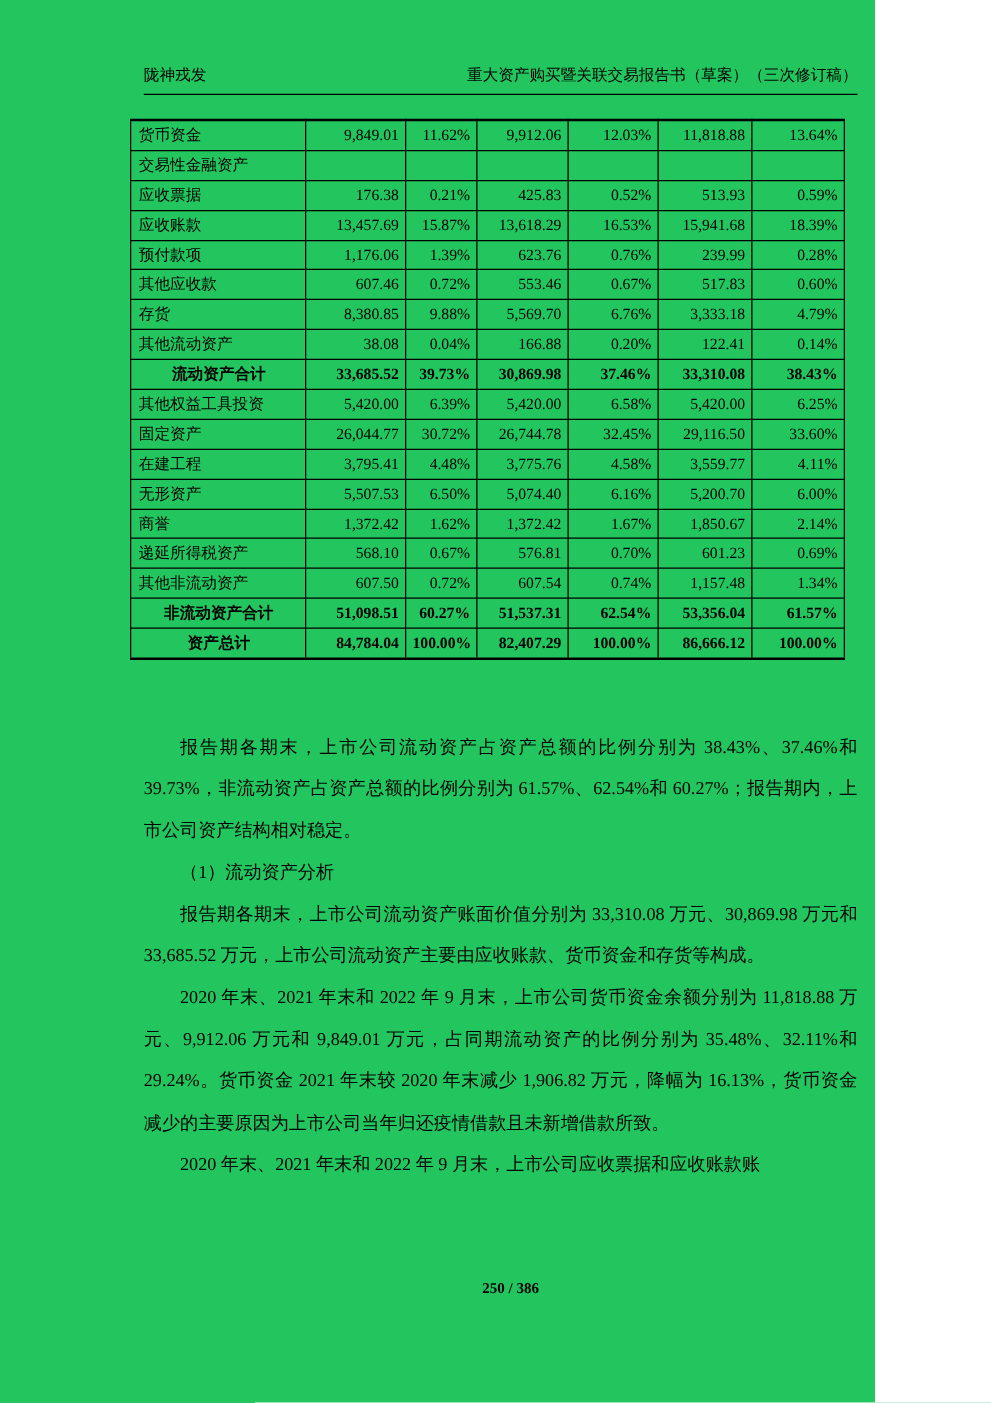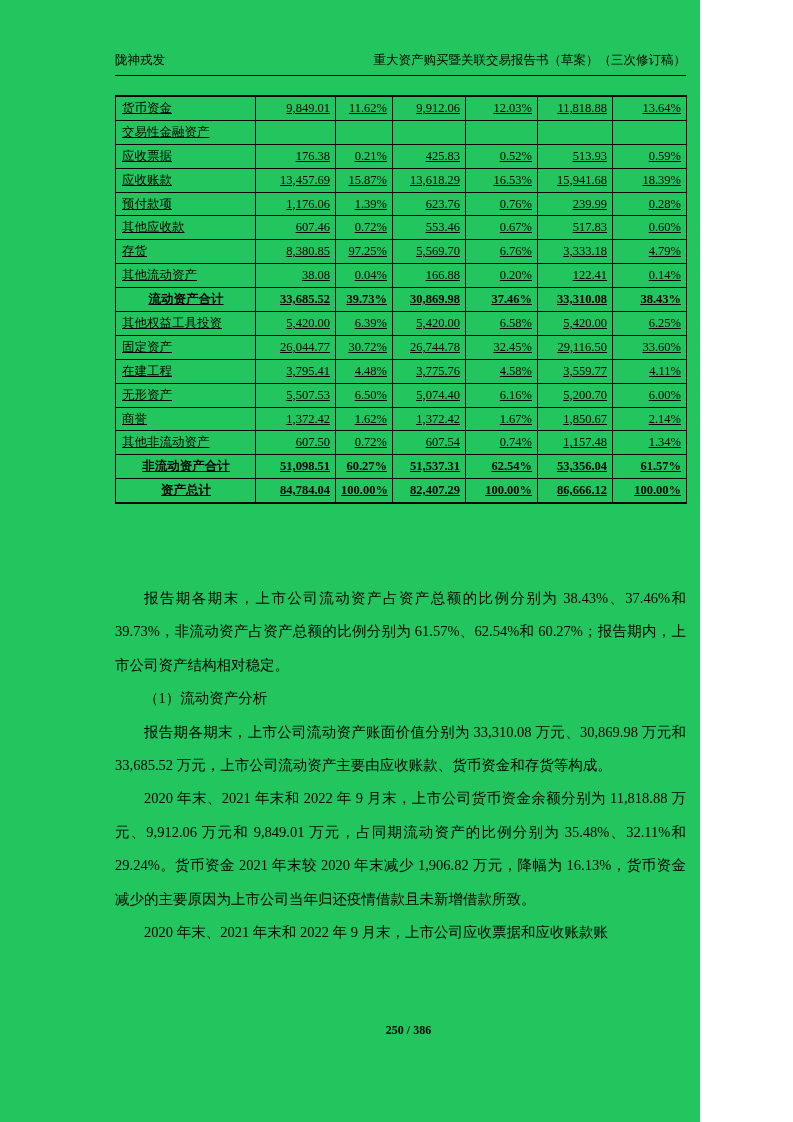--- a/index.html
+++ b/index.html
@@ -23,22 +23,21 @@
     align-items: flex-end;
     font-size: 12.5px;
     line-height: 16px;
     border-bottom: 1.5px solid #000;
     padding-bottom: 7px;
   }
   
   .asset-table-wrap {
     position: absolute;
     top: 95px;
-    left: 115px;
-    text-decoration: underline;
+    left: 104px;
   }
   table.asset-table {
     border-collapse: collapse;
     table-layout: fixed;
     width: 571px;
     font-size: 12.5px;
     border-top: 2.5px solid #000;
     border-bottom: 2.5px solid #000;
     border-left: 1.5px solid #000;
     border-right: 1.5px solid #000;
@@ -157,21 +156,21 @@
             <td class="num">607.46</td>
             <td class="num">0.72%</td>
             <td class="num">553.46</td>
             <td class="num">0.67%</td>
             <td class="num">517.83</td>
             <td class="num">0.60%</td>
           </tr>
           <tr>
             <td class="label">存货</td>
             <td class="num">8,380.85</td>
-            <td class="num">97.25%</td>
+            <td class="num">9.88%</td>
             <td class="num">5,569.70</td>
             <td class="num">6.76%</td>
             <td class="num">3,333.18</td>
             <td class="num">4.79%</td>
           </tr>
           <tr>
             <td class="label">其他流动资产</td>
             <td class="num">38.08</td>
             <td class="num">0.04%</td>
             <td class="num">166.88</td>
@@ -227,20 +226,29 @@
           <tr>
             <td class="label">商誉</td>
             <td class="num">1,372.42</td>
             <td class="num">1.62%</td>
             <td class="num">1,372.42</td>
             <td class="num">1.67%</td>
             <td class="num">1,850.67</td>
             <td class="num">2.14%</td>
           </tr>
           <tr>
+            <td class="label">递延所得税资产</td>
+            <td class="num">568.10</td>
+            <td class="num">0.67%</td>
+            <td class="num">576.81</td>
+            <td class="num">0.70%</td>
+            <td class="num">601.23</td>
+            <td class="num">0.69%</td>
+          </tr>
+          <tr>
             <td class="label">其他非流动资产</td>
             <td class="num">607.50</td>
             <td class="num">0.72%</td>
             <td class="num">607.54</td>
             <td class="num">0.74%</td>
             <td class="num">1,157.48</td>
             <td class="num">1.34%</td>
           </tr>
           <tr class="bold">
             <td class="label">非流动资产合计</td>

